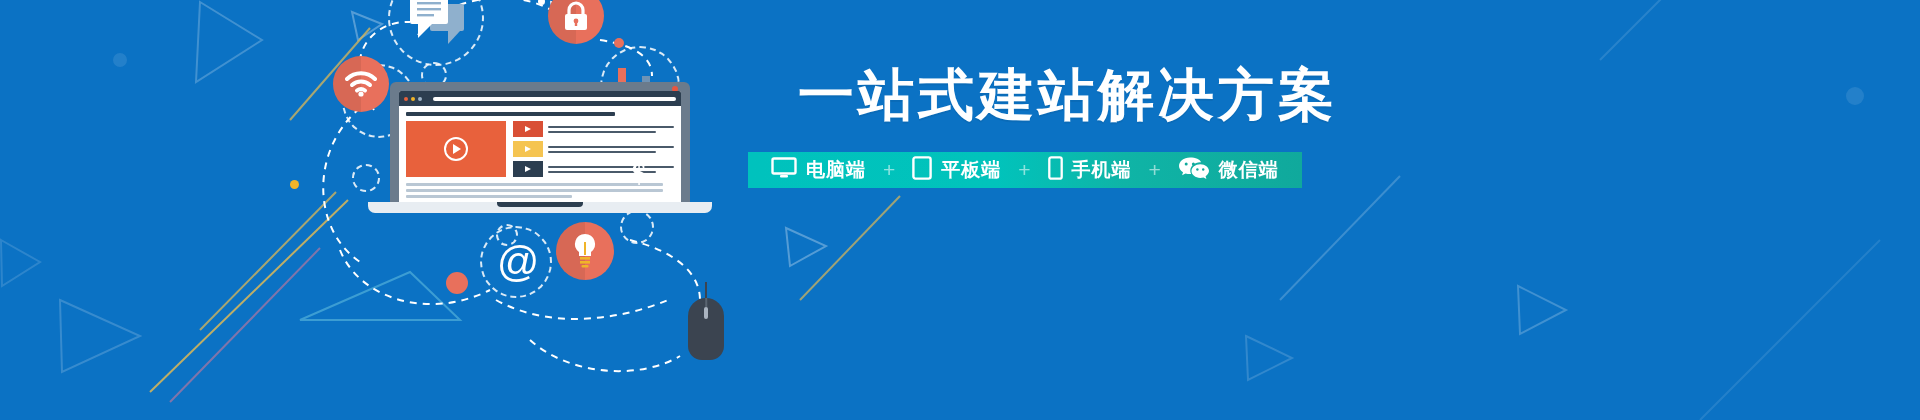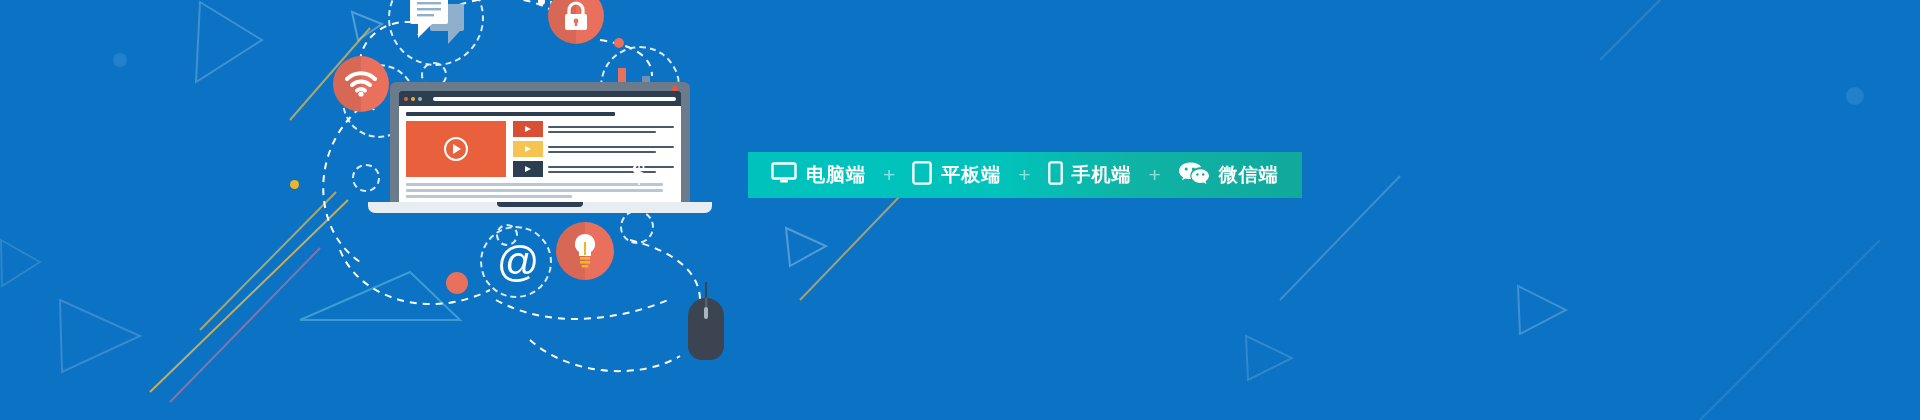--- a/index.html
+++ b/index.html
@@ -127,21 +127,21 @@
 
   #headline {
     position:absolute; left:18px; top:58px;
     font-size:56px; font-weight:bold; color:#ffffff;
     letter-spacing:4px; white-space:nowrap;
     text-shadow:0 2px 0 rgba(0,0,0,.06);
   }
 
   #badge-bar {
     position:absolute; left:-32px; top:152px;
-    height:46px; display:flex; align-items:center;
+    height:36px; display:flex; align-items:center;
     padding:14px 16px;
     background:linear-gradient(90deg,#00c2bd 0%,#01c3bb 45%,#0fb4a6 68%,#10a99c 100%);
     color:#ffffff;
     white-space:nowrap;
   }
   .badge-item { display:flex; align-items:center; gap:9px; padding:0 7px; }
   .badge-label { font-size:19px; font-weight:bold; letter-spacing:1px; }
   .badge-plus {
     font-size:21px; color:rgba(255,255,255,.55); font-weight:300;
     padding:0 10px;
@@ -341,20 +341,21 @@
       <div class="cord"></div>
       <div class="body"></div>
       <div class="split"></div>
       <div class="wheel"></div>
     </div>
 
   </div>
 
   <div id="textblock">
 
+    <h1 id="headline">一站式建站解决方案</h1>
 
     <div id="badge-bar">
 
       <div class="badge-item">
         <span>
           <svg width="26" height="22" viewBox="0 0 26 22">
             <rect x="1.5" y="1.5" width="23" height="15" rx="1.5" fill="none" stroke="#fff" stroke-width="2.4"></rect>
             <rect x="9" y="18" width="8" height="2.6" rx="1" fill="#fff"></rect>
           </svg>
         </span>

